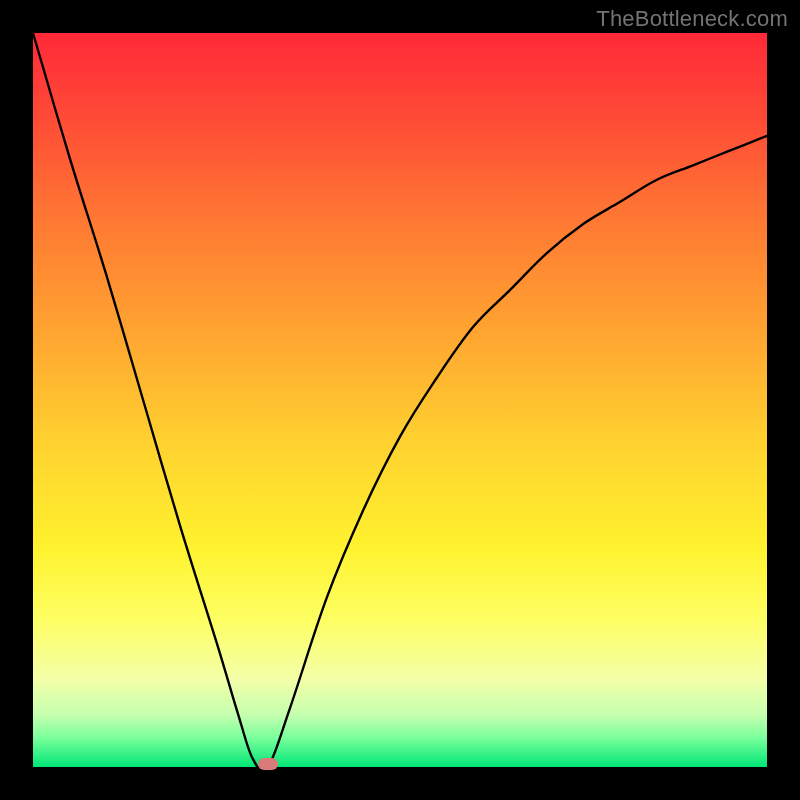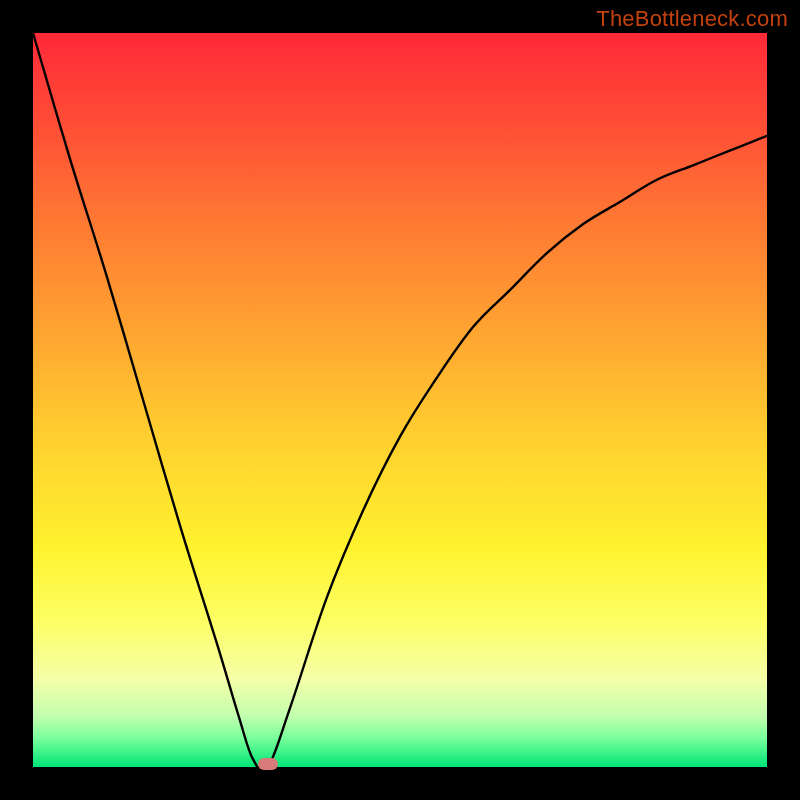--- a/index.html
+++ b/index.html
@@ -28,21 +28,21 @@
       #f4ffa8 88%,
       #c3ffae 93%,
       #7bff9c 96%,
       #00e676 100%
     );
   }
   .watermark {
     position: absolute;
     top: 6px;
     right: 12px;
-    color: #c2410c;
+    color: #737373;
     font-size: 22px;
     font-weight: 500;
     letter-spacing: 0.2px;
     user-select: none;
   }
   svg.curve {
     position: absolute;
     left: 0;
     top: 0;
     width: 734px;

